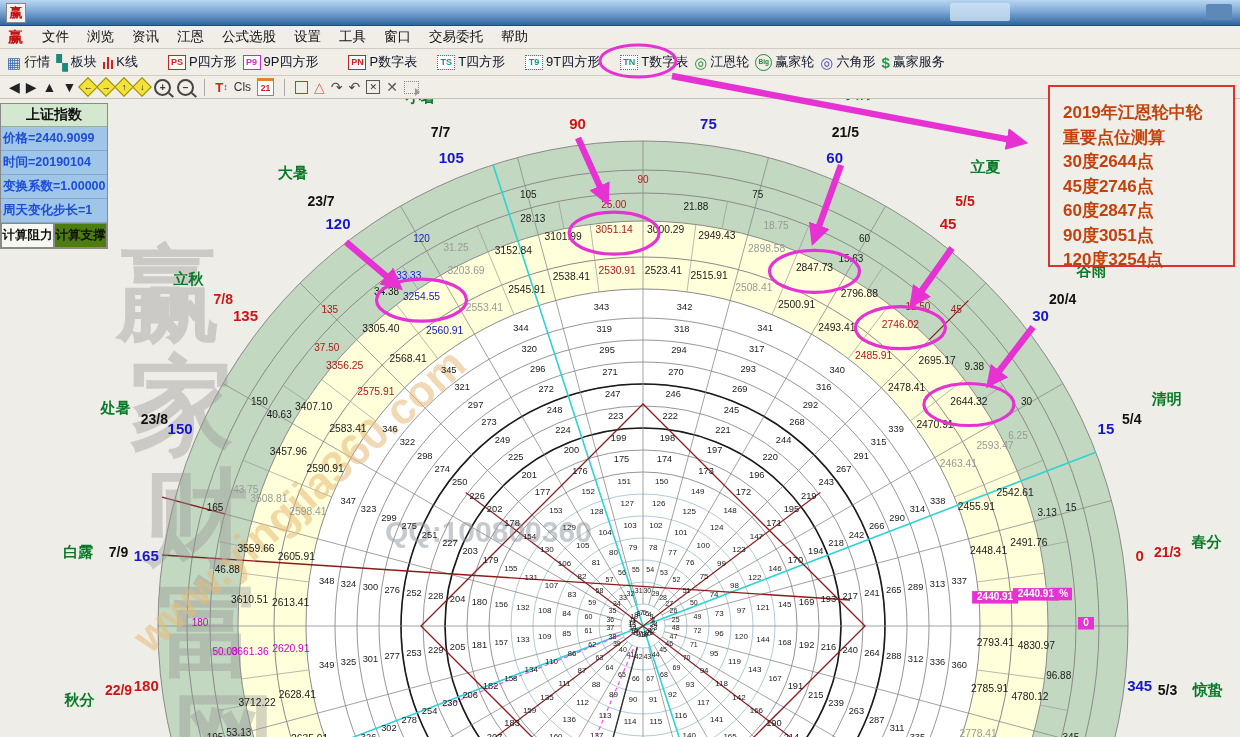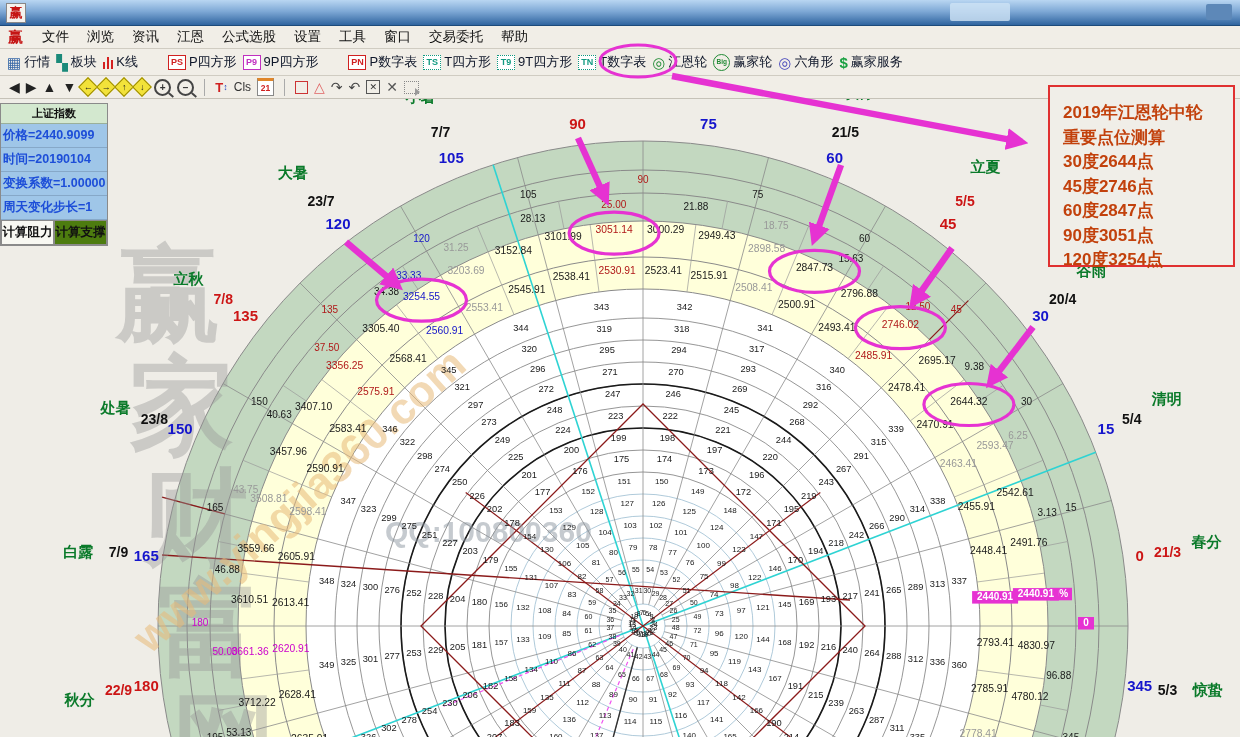--- a/index.html
+++ b/index.html
@@ -22,21 +22,21 @@
   .tb-glyph{font-size:15px;line-height:15px;}
   .grid-icon{color:#3a6aa8;}
   .blocks-icon{color:#1b8a7a;}
   .target-green{color:#1f8a34;font-weight:bold;}
   .target-blue{color:#4444bb;font-weight:bold;}
   .dollar-icon{color:#18a040;font-weight:bold;font-size:15px;}
   .letter-icon{display:inline-block;width:16px;height:13px;font-size:9px;font-weight:bold;
     text-align:center;line-height:13px;background:#fff;}
   .li-red{color:#d02020;border:1px solid #d02020;margin-left:24px;}
   .li-mag{color:#c030c0;border:1px solid #c030c0;}
-  .li-grn{color:#109a80;border:1px dotted #109a80;}
+  .li-grn{color:#109a80;border:1px dotted #109a80;margin-left:14px;}
   .big-circle{display:inline-block;width:15px;height:15px;border:1.5px solid #1f8a34;border-radius:50%;
     color:#1f8a34;font-size:6.5px;font-weight:bold;text-align:center;line-height:14px;}
   .candles{display:inline-flex;align-items:flex-end;height:14px;gap:1.5px;}
   .candles i{width:2.5px;background:#d42020;display:block;}
   .toolbar2{height:23px;background:#F1EEE7;display:flex;align-items:center;border-bottom:1px solid #c6c2b8;padding:0 6px;}
   .t2{display:inline-flex;align-items:center;justify-content:center;margin:0 3px;font-size:14px;color:#222;cursor:default;}
   .t2-sep{width:1px;height:17px;background:#aaa;margin:0 7px;}
   .diamond{width:12px;height:12px;background:#f2e23a;border:1px solid #9a8a00;transform:rotate(45deg);
     display:inline-flex;align-items:center;justify-content:center;margin:0 2px;}
   .diamond span{transform:rotate(-45deg);font-size:9px;color:#222;font-weight:bold;}
@@ -55,21 +55,21 @@
   .crossarr{color:#555;font-weight:bold;}
   .lasso{width:13px;height:11px;border:1px dotted #888;position:relative;}
   .lasso:after{content:"";position:absolute;right:-2px;bottom:-3px;border-left:5px solid #999;
     border-top:4px solid transparent;border-bottom:4px solid transparent;}
   
   #wheel{position:absolute;left:0;top:0;z-index:1;}
   #overlay{position:absolute;left:0;top:0;z-index:40;pointer-events:none;}
   
   .info-panel{position:absolute;left:0;top:103px;width:106px;z-index:20;font-weight:bold;
     border:1px solid #8a8a8a;background:#fff;}
-  .ip-title{background:#D3E8CF;color:#111;font-size:11px;text-align:center;padding:2px 0;border-bottom:1px solid #9ab09a;}
+  .ip-title{background:#D3E8CF;color:#111;font-size:14px;text-align:center;padding:2px 0;border-bottom:1px solid #9ab09a;}
   .ip-row{background:#9FC6E8;color:#1d4ed8;font-size:12.5px;padding:3px 1px 3px 2px;border-bottom:1px solid #86a8c8;white-space:nowrap;overflow:hidden;}
   .ip-btns{display:flex;}
   .ip-btn{flex:1;font-size:12.5px;text-align:center;padding:3px 0;border:1px solid #8a8a8a;color:#111;background:#F8F8F2;cursor:pointer;}
   .ip-btn.green{background:#4d7c0f;}
   
   .red-box{position:absolute;left:1048px;top:85px;width:187px;height:182px;z-index:20;
     border:2px solid #E03030;background:#F0EEE8;box-sizing:border-box;padding:14px 0 0 13px;}
   .red-box div{color:#c2410c;font-size:17px;line-height:24.5px;font-weight:bold;white-space:nowrap;}
 </style>
 </head>

